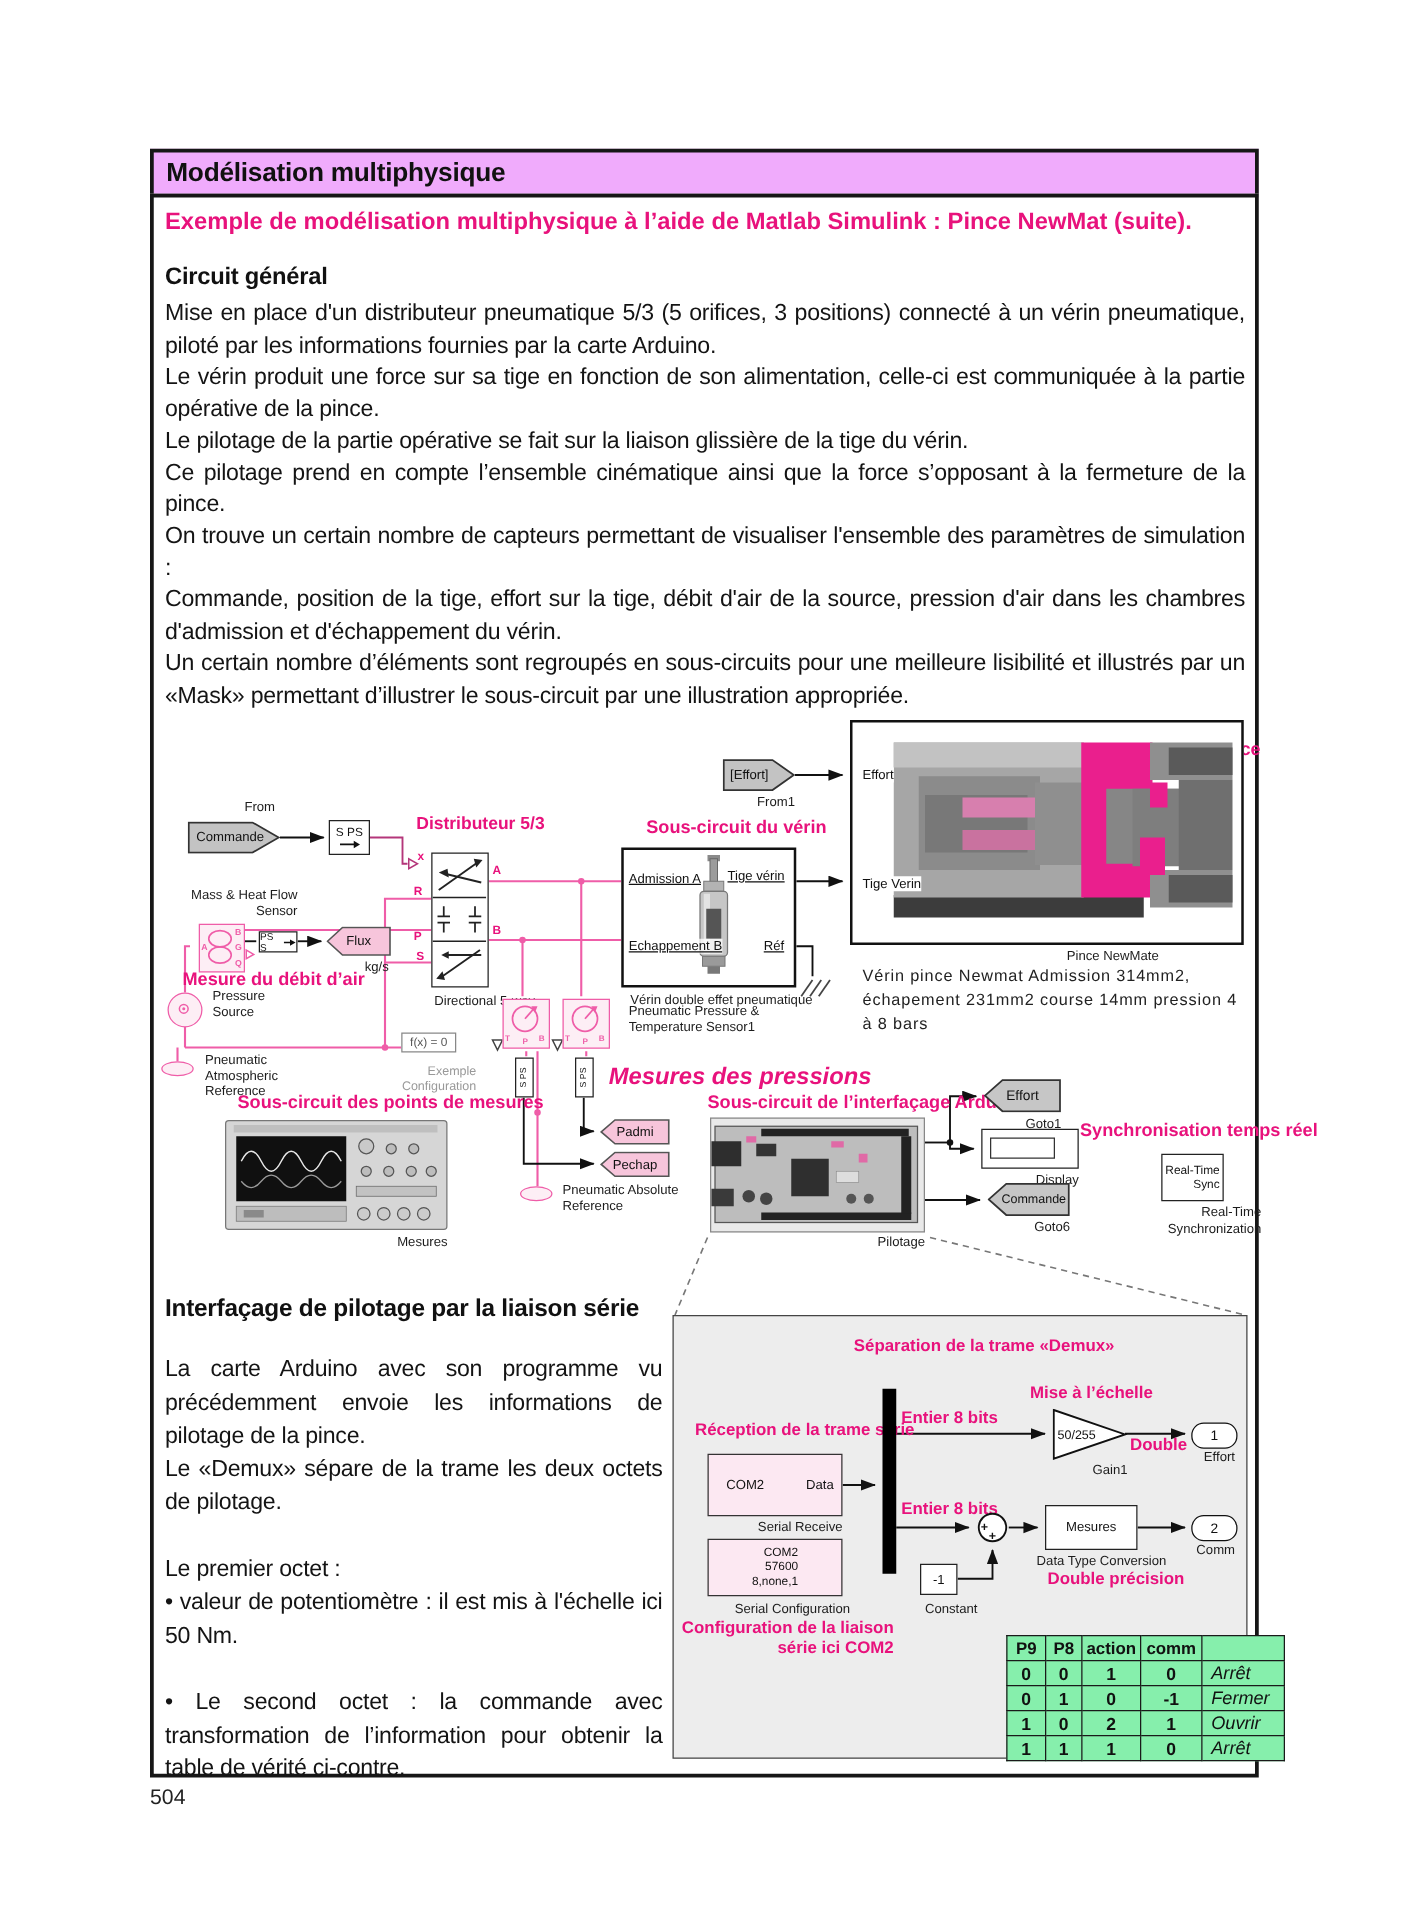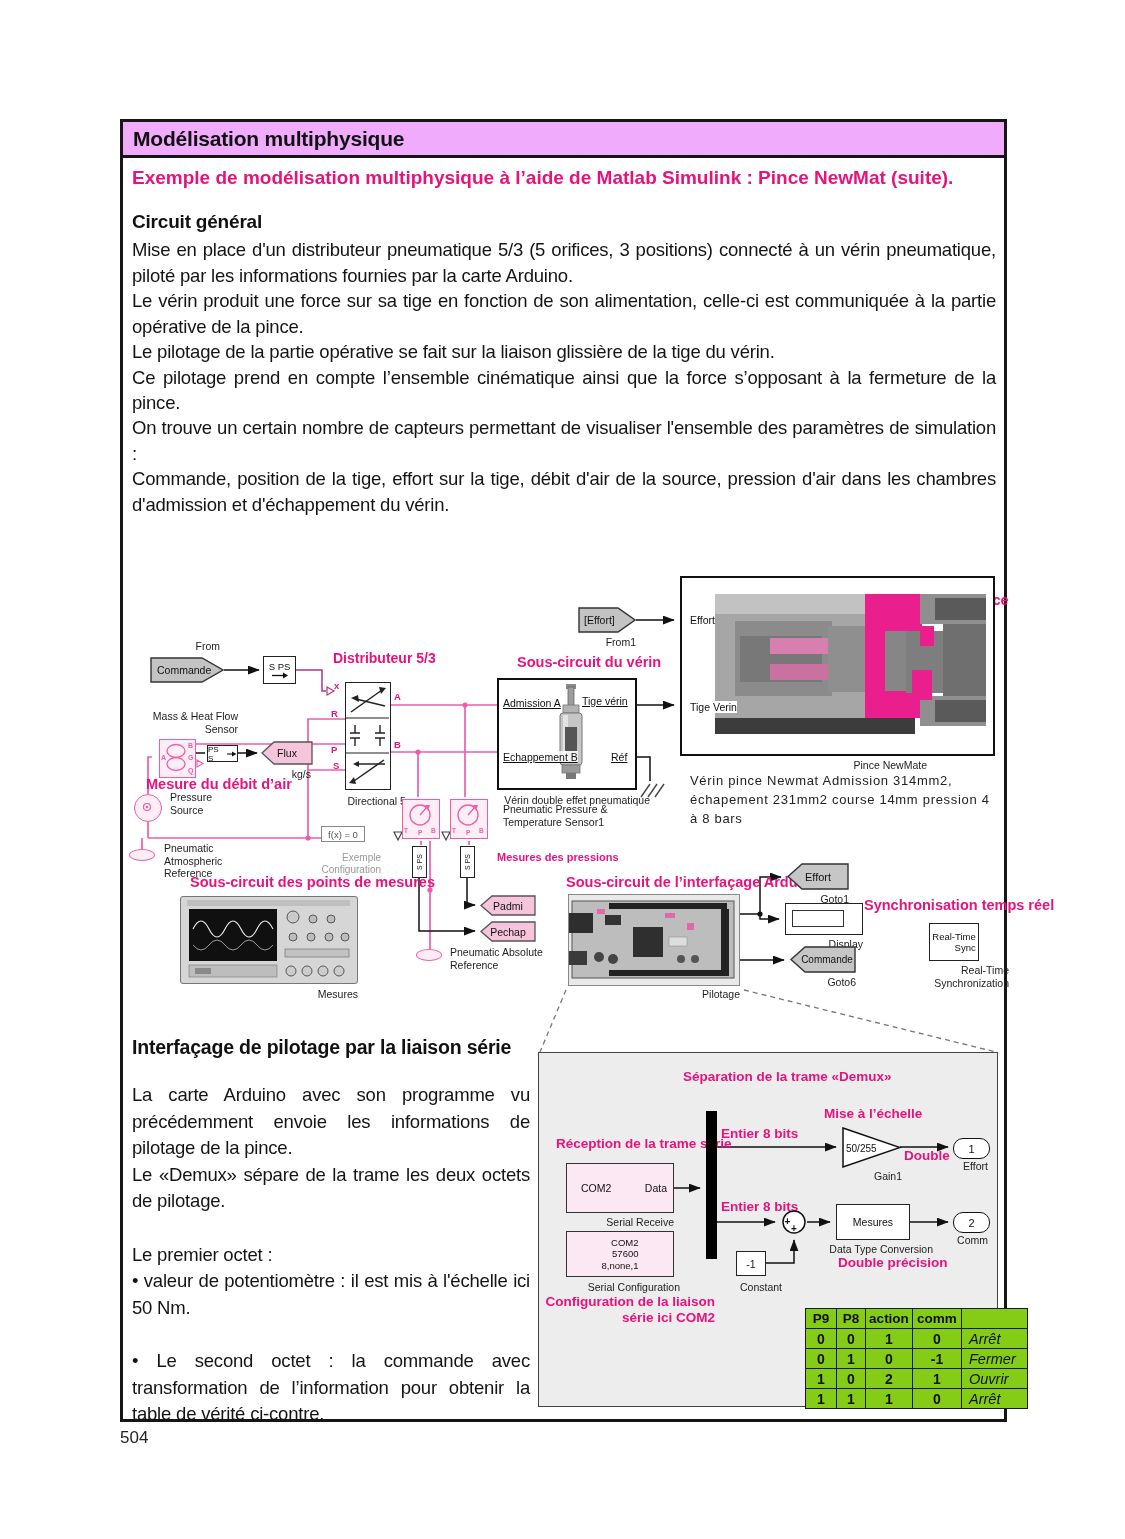--- a/index.html
+++ b/index.html
@@ -24,21 +24,21 @@
   .cap{font-size:10.5px;color:#1c1c1c;line-height:12.5px;}
   .capg{font-size:10px;color:#999;line-height:12px;}
   .blk{border:1.5px solid #222;background:#fff;box-sizing:border-box;}
   .blk2{border:2.5px solid #111;background:#fff;box-sizing:border-box;}
   .pinkblk{background:#fce8f2;border:1.3px solid #333;box-sizing:border-box;}
   .pinkedge{background:#fdeef5;border:1.5px solid #ef5da8;box-sizing:border-box;}
   .portlbl{font-size:9.5px;font-weight:bold;color:#e8127c;line-height:10px;}
   .underport{font-size:10.5px;color:#111;text-decoration:underline;line-height:12px;background:rgba(255,255,255,.75);}
   .tagtxt{position:absolute;inset:0;display:flex;align-items:center;justify-content:center;font-size:10.5px;color:#111;}
   
-  #truth-table{border-collapse:collapse;background:#84cc16;}
+  #truth-table{border-collapse:collapse;background:#86efac;}
   #truth-table td,#truth-table th{border:1.8px solid #1a1a1a;height:19px;padding:0 3px;
       font-size:14px;font-weight:bold;text-align:center;font-family:"Liberation Sans",sans-serif;}
   #truth-table td.word{font-style:italic;font-weight:normal;font-size:14.5px;text-align:left;padding-left:7px;width:55px;}
   #truth-table th{font-size:13.5px;}
   .oval{border:1.6px solid #111;border-radius:10px;background:#fff;display:flex;align-items:center;justify-content:center;font-size:11px;}
   #page-num{font-size:17px;color:#222;}
 </style>
 </head>
 <body>
 
@@ -130,20 +130,21 @@
   <div class="abs z2" style="left:132px;top:211px;font-size:19px;font-weight:bold;letter-spacing:-0.2px;">Circuit général</div>
   <div class="abs z2 bodytxt" style="left:132px;top:237px;width:864px;">
     <p>Mise en place d'un distributeur pneumatique 5/3 (5 orifices, 3 positions) connecté à un vérin pneumatique, piloté par les informations fournies par la carte Arduino.</p>
     <p>Le vérin produit une force sur sa tige en fonction de son alimentation, celle-ci est communiquée à la partie opérative de la pince.</p>
     <p>Le pilotage de la partie opérative se fait sur la liaison glissière de la tige du vérin.</p>
     <p>Ce pilotage prend en compte l’ensemble cinématique ainsi que la force s’opposant à la fermeture de la pince.</p>
   </div>
   <div class="abs z2 bodytxt" style="left:132px;top:415px;width:864px;">
     <p>On trouve un certain nombre de capteurs permettant de visualiser l'ensemble des paramètres de simulation :</p>
     <p>Commande, position de la tige, effort sur la tige, débit d'air de la source, pression d'air dans les chambres d'admission et d'échappement du vérin.</p>
+    <p>Un certain nombre d’éléments sont regroupés en sous-circuits pour une meilleure lisibilité et illustrés par un «Mask» permettant d’illustrer le sous-circuit par une illustration appropriée.</p>
   </div>
 
   <div class="abs z2 cap ctr" style="left:160px;top:640px;width:60px;">From</div>
   <div class="abs z2" style="left:150px;top:657px;width:74px;height:26px;">
     <svg width="74" height="26">
         <polygon points="1,1 52,1 73,13 52,25 1,25" fill="#c3c3c3" stroke="#333" stroke-width="1.4"></polygon>
       </svg>
     <span class="tagtxt" style="justify-content:flex-start;padding-left:7px;">Commande</span>
   </div>
 
@@ -245,21 +246,21 @@
     </svg>
   </div>
   <div class="abs z2 cap pre" style="left:503px;top:803px;">Pneumatic Pressure &amp;
 Temperature Sensor1</div>
   <div class="abs z2 blk" style="left:412px;top:846px;width:15px;height:32px;display:flex;align-items:center;justify-content:center;">
     <span style="font-size:7px;writing-mode:vertical-rl;transform:rotate(180deg);">S PS</span>
   </div>
   <div class="abs z2 blk" style="left:460px;top:846px;width:15px;height:32px;display:flex;align-items:center;justify-content:center;">
     <span style="font-size:7px;writing-mode:vertical-rl;transform:rotate(180deg);">S PS</span>
   </div>
-  <div class="abs z2 mag" style="left:497px;top:851px;font-size:11px;">Mesures des pressions</div>
+  <div class="abs z2 mag" style="left:487px;top:851px;font-size:19px;font-style:italic;">Mesures des pressions</div>
   <div class="abs z2" style="left:480px;top:895px;width:56px;height:21px;">
     <svg width="56" height="21">
         <polygon points="1,10.5 12,1 55,1 55,20 12,20" fill="#f7c5db" stroke="#555" stroke-width="1.3"></polygon>
       </svg>
     <span class="tagtxt">Padmi</span>
   </div>
   <div class="abs z2" style="left:480px;top:921px;width:56px;height:21px;">
     <svg width="56" height="21">
         <polygon points="1,10.5 12,1 55,1 55,20 12,20" fill="#f7c5db" stroke="#555" stroke-width="1.3"></polygon>
       </svg>

